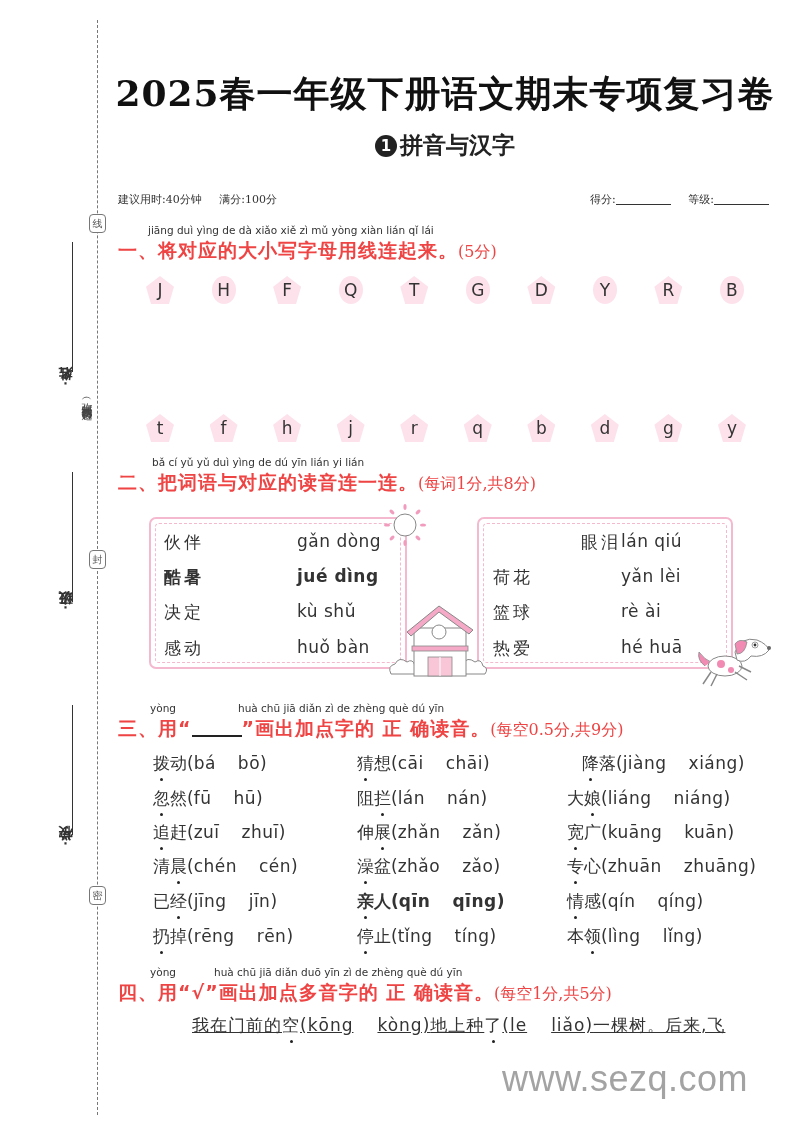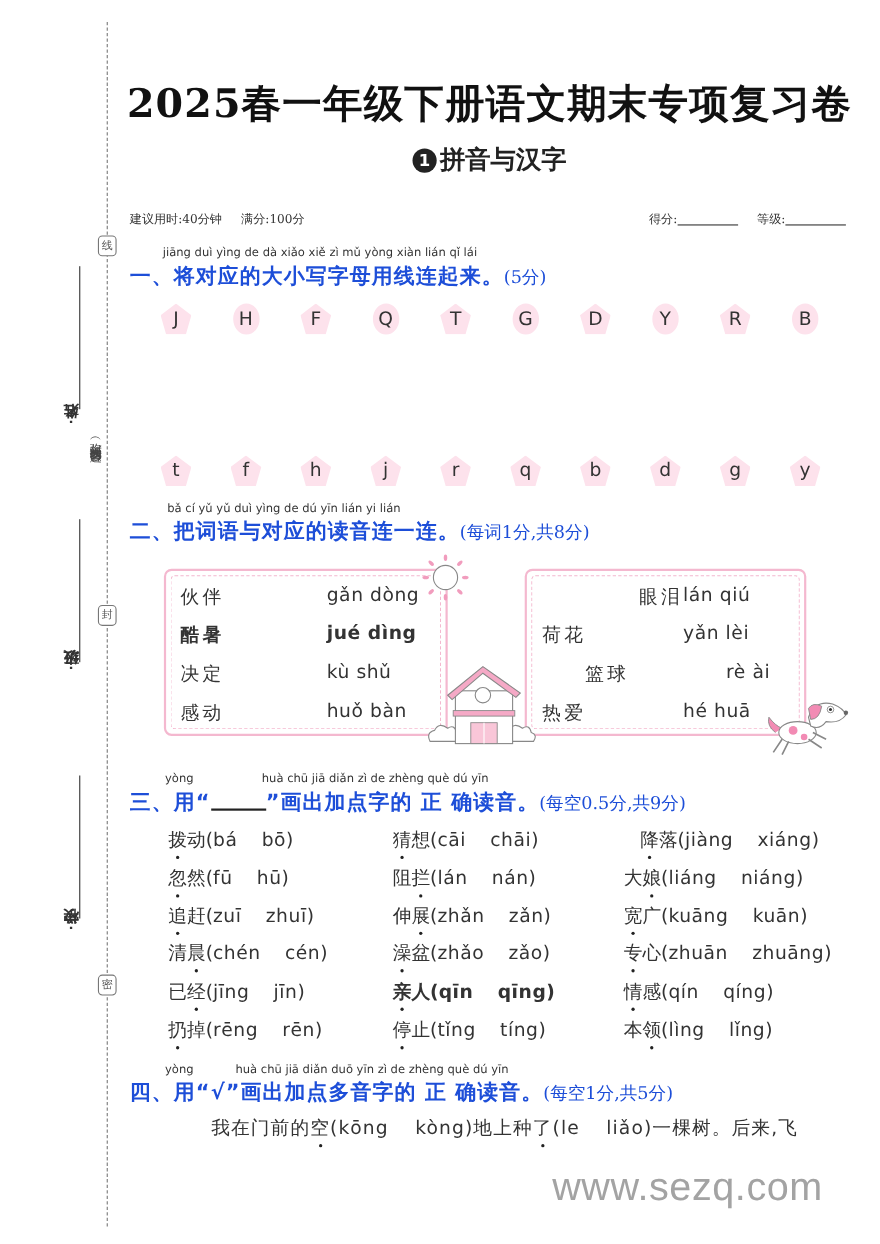--- a/index.html
+++ b/index.html
@@ -16,21 +16,21 @@
   .title { position:absolute; left:100px; top:70px; width:690px; text-align:center; font-family:"DejaVu Serif", serif; font-weight:bold; font-size:36px; color:#111; letter-spacing:1px; }
   .subtitle { position:absolute; left:100px; top:130px; width:690px; text-align:center; font-weight:bold; font-size:23px; color:#222; }
   .subtitle .num { display:inline-block; width:22px; height:22px; border-radius:50%; background:#222; color:#fff; font-size:15px; line-height:22px; text-align:center; margin-right:3px; vertical-align:2px; }
 
   .meta-left { position:absolute; left:118px; top:192px; font-family:"DejaVu Serif", serif; font-size:11px; color:#333; }
   .meta-left span { margin-right:14px; }
   .meta-right { position:absolute; left:590px; top:192px; font-family:"DejaVu Serif", serif; font-size:11px; color:#333; }
   .meta-right .blank { display:inline-block; width:55px; border-bottom:1px solid #333; margin-right:14px; height:12px; vertical-align:-2px; }
 
   .q-pinyin { position:absolute; font-size:10.5px; color:#333; white-space:nowrap; }
-  .q-title { position:absolute; font-size:19px; font-weight:bold; color:#1d4ed8; white-space:nowrap; letter-spacing:1px; }
+  .q-title { position:absolute; font-size:19px; font-weight:bold; color:#ef4444; white-space:nowrap; letter-spacing:1px; }
   .q-title .score { font-family:"DejaVu Serif", serif; font-weight:normal; font-size:16px; letter-spacing:0; }
   .q-title .uline { display:inline-block; width:50px; border-bottom:2px solid #222; height:16px; vertical-align:-2px; }
 
   .letters-row { position:absolute; left:146px; width:600px; height:28px; display:flex; justify-content:space-between; }
   .letter { width:28px; height:28px; position:relative; display:flex; align-items:center; justify-content:center; font-size:17px; color:#333; }
   .letter .shape { position:absolute; inset:0; background:#fde2ec; }
   .letter .shape.pent { clip-path:polygon(50% 0%, 100% 38%, 82% 100%, 18% 100%, 0% 38%); }
   .letter .shape.oval { border-radius:50%; left:2px; right:2px; }
   .letter span { position:relative; }
 
@@ -39,21 +39,21 @@
   .pair-row { position:absolute; display:flex; font-size:17px; color:#333; }
   .pair-row .word { width:133px; letter-spacing:3px; }
   .pair-row .py { letter-spacing:0.5px; }
 
   .q3-item { position:absolute; font-size:17px; color:#333; white-space:nowrap; }
   .q3-item .dot { position:relative; display:inline-block; }
   .q3-item .dot::after { content:""; position:absolute; left:50%; bottom:-6px; width:3px; height:3px; margin-left:-1.5px; background:#222; border-radius:50%; }
   .q3-item .opt { letter-spacing:0.5px; }
   .q3-item .gap { display:inline-block; width:22px; }
 
-  .sentence { position:absolute; left:192px; top:1014px; font-size:17px; color:#333; white-space:nowrap; letter-spacing:1px; }
+  .sentence { position:absolute; left:192px; top:1014px; font-size:17px; color:#333; white-space:nowrap; letter-spacing:1px;text-decoration:underline; }
   .sentence .dot { position:relative; display:inline-block; }
   .sentence .dot::after { content:""; position:absolute; left:50%; bottom:-6px; width:3px; height:3px; margin-left:-1.5px; background:#222; border-radius:50%; }
   .sentence .gap { display:inline-block; width:24px; }
 
   .watermark { position:absolute; left:502px; top:1058px; font-family:"Liberation Sans", sans-serif; font-size:36px; color:#a3a3a3; letter-spacing:0.5px; }
 </style>
 </head>
 <body>
 
 <div class="binding-line"></div>
@@ -206,21 +206,21 @@
   </div>
 <div class="pair-row" style="left:493px; top:531px;text-align:right;">
     <span class="word" style="width:128px;">眼泪</span>
     <span class="py">lán qiú</span>
   </div>
 <div class="pair-row" style="left:493px; top:566px;">
     <span class="word" style="width:128px;">荷花</span>
     <span class="py">yǎn lèi</span>
   </div>
 <div class="pair-row" style="left:493px; top:601px;">
-    <span class="word" style="width:128px;margin-left:39px;">篮球</span>
+    <span class="word" style="width:128px;">篮球</span>
     <span class="py">rè ài</span>
   </div>
 <div class="pair-row" style="left:493px; top:637px;">
     <span class="word" style="width:128px;">热爱</span>
     <span class="py">hé huā</span>
   </div>
 
 <svg style="position:absolute; left:380px; top:500px;" width="50" height="50" viewBox="0 0 50 50">
   <circle cx="25" cy="25" r="11" fill="#fff" stroke="#888" stroke-width="1"></circle>
   <g fill="#f19cbd">

